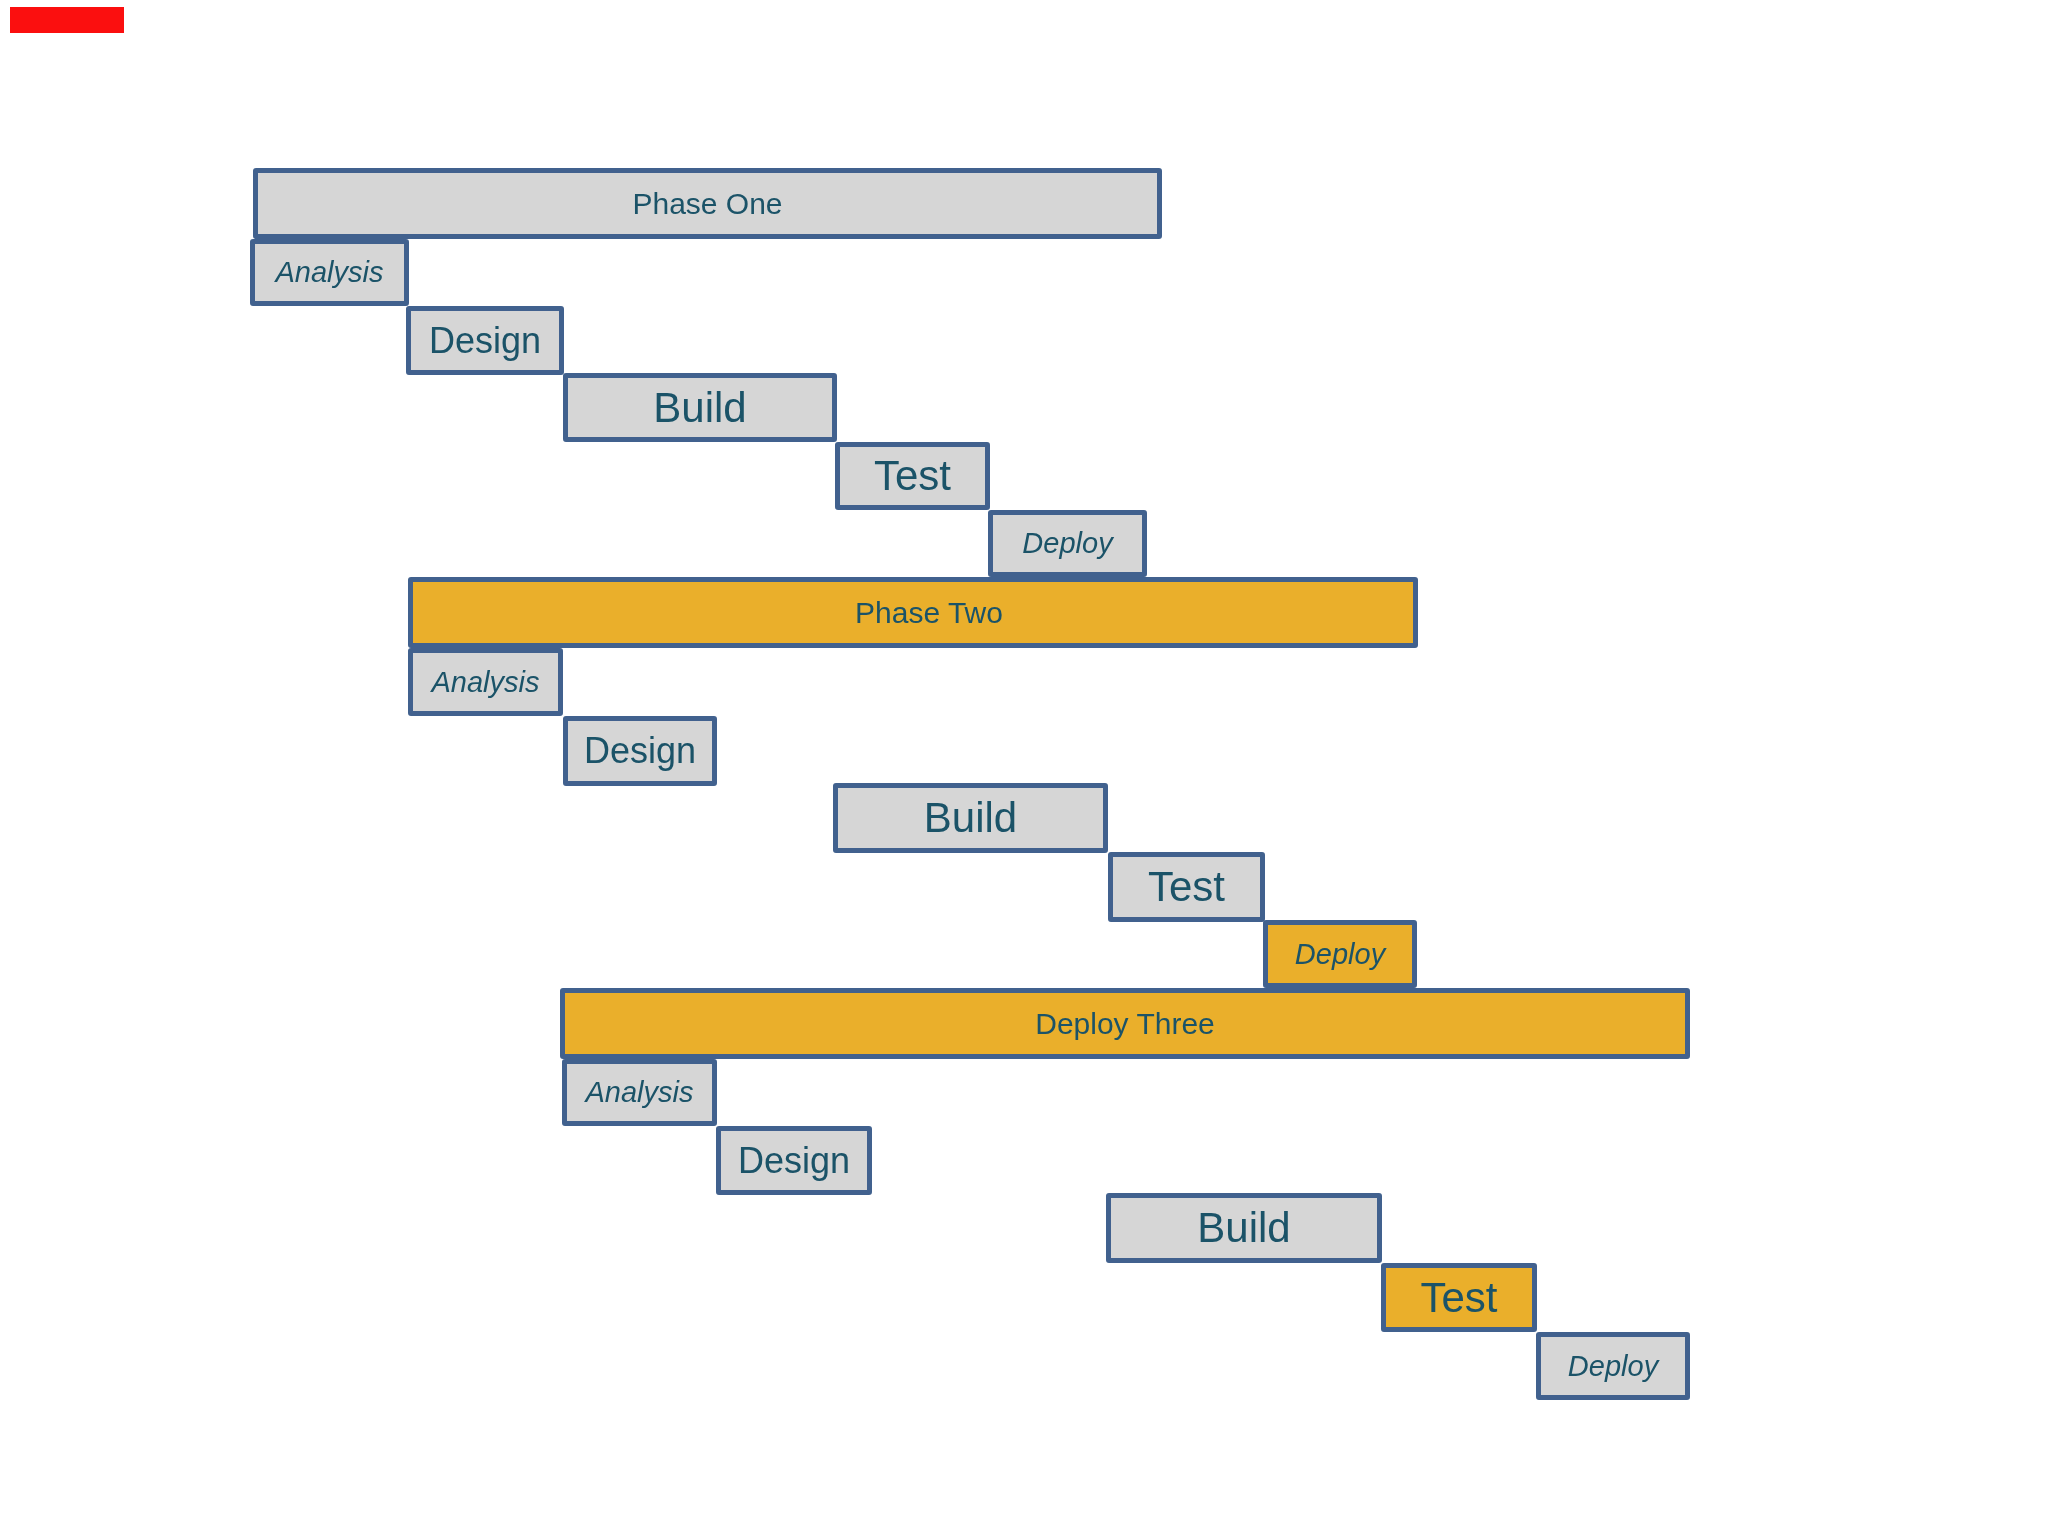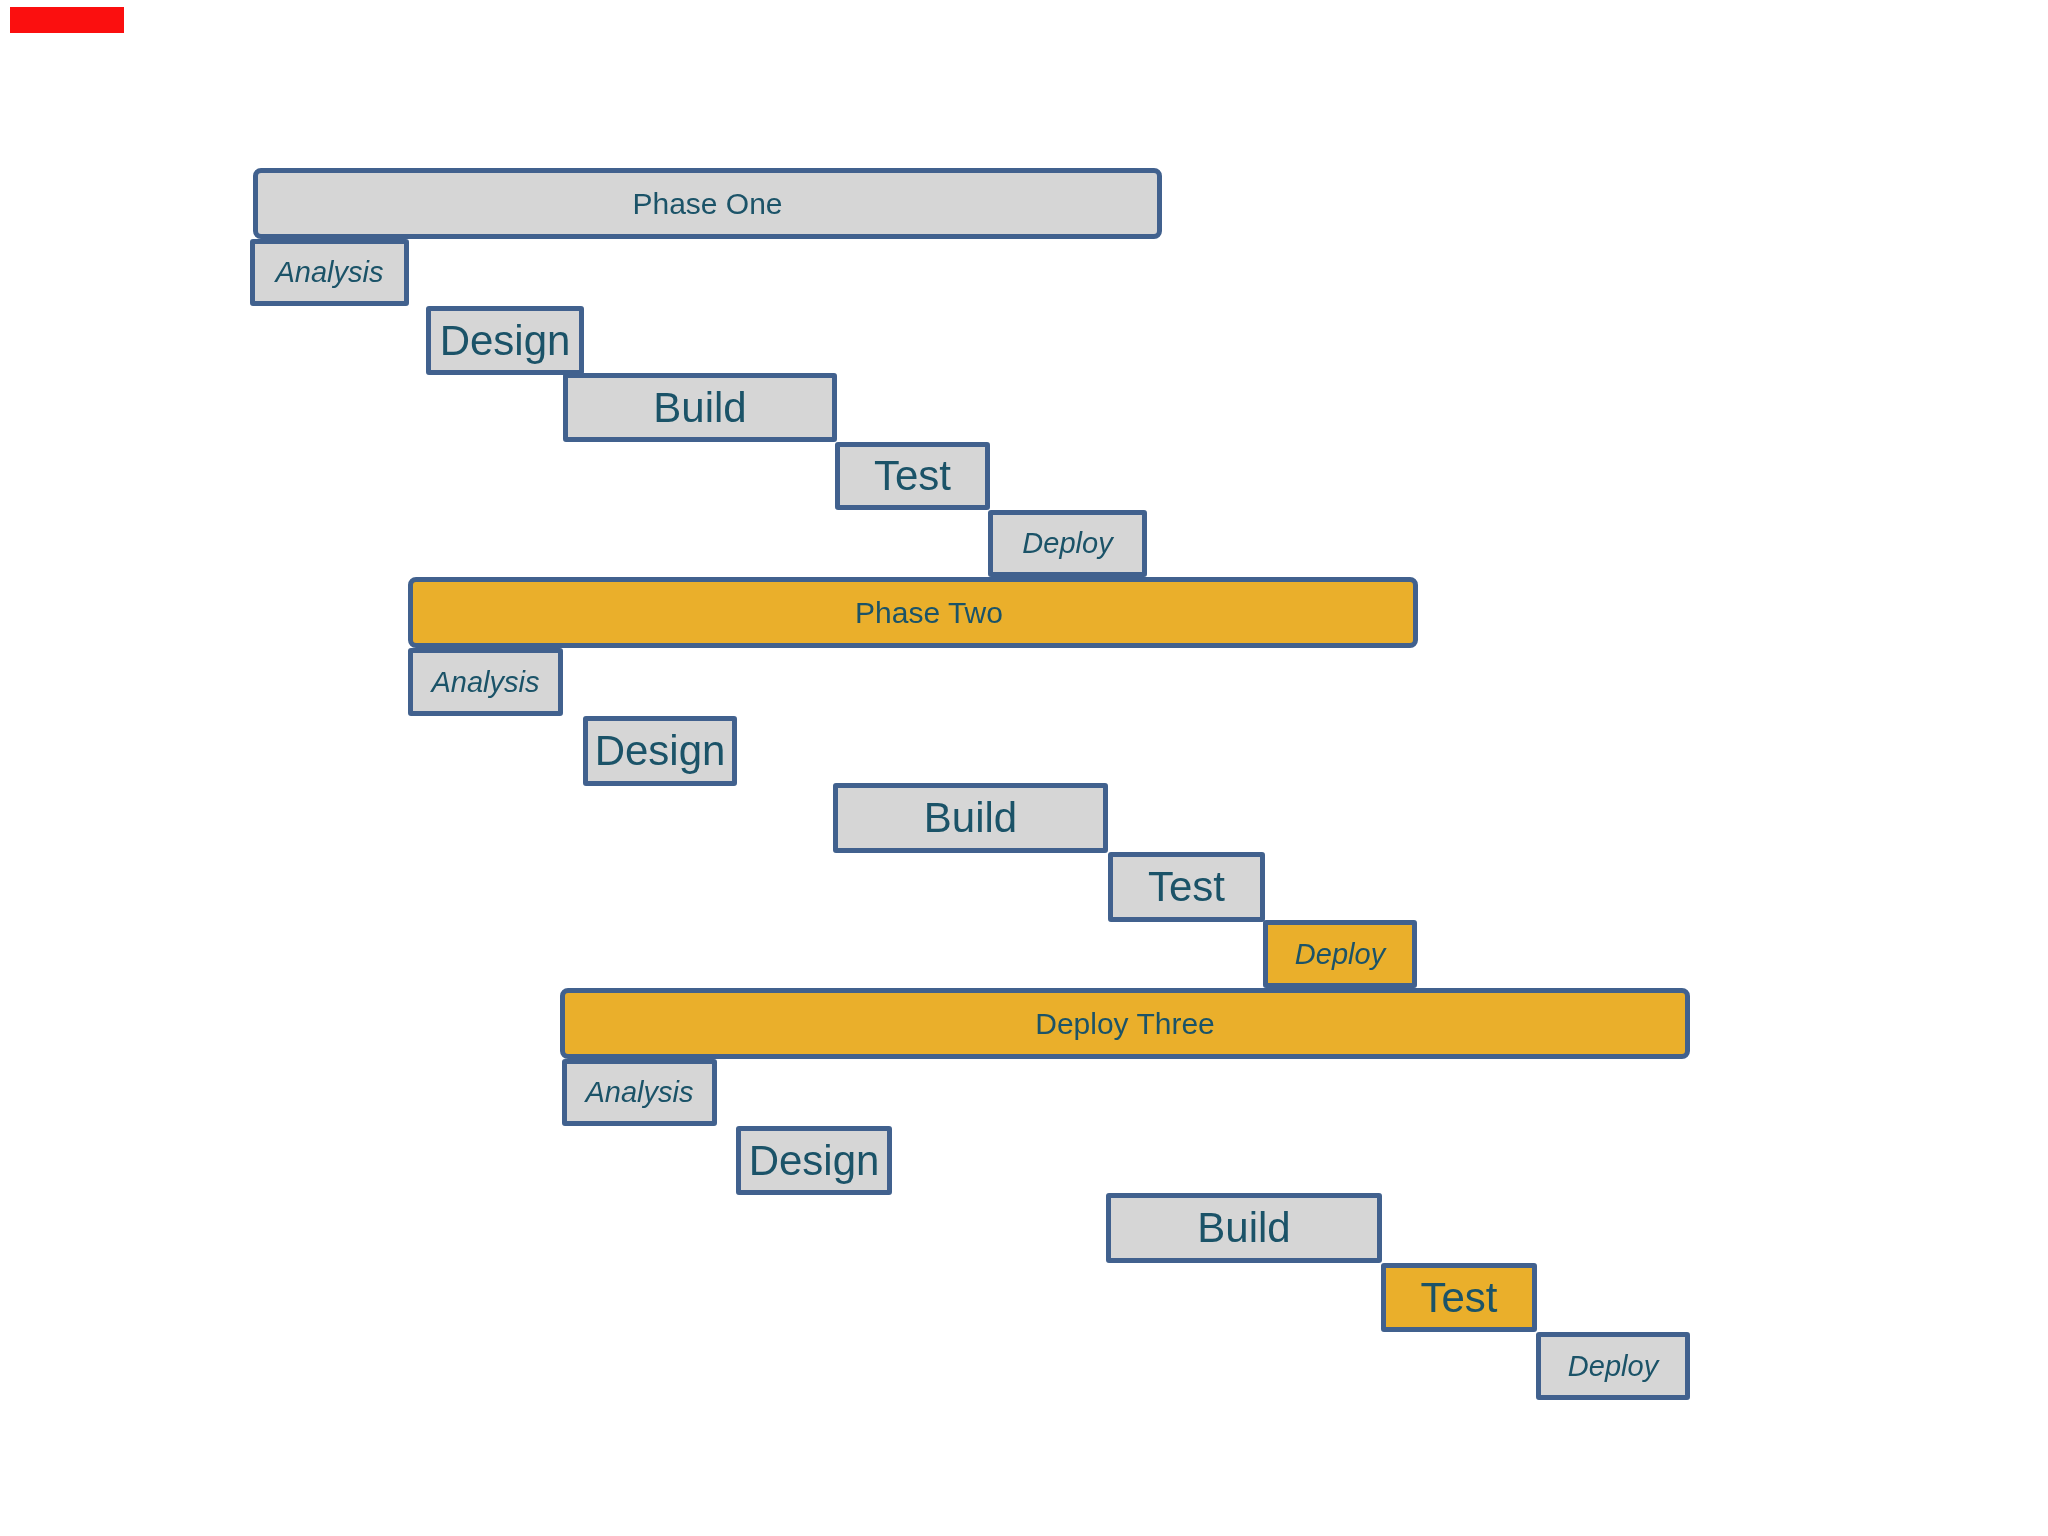--- a/index.html
+++ b/index.html
@@ -24,23 +24,23 @@
     display: flex;
     align-items: center;
     justify-content: center;
     color: var(--text-color, #1b5368);
     line-height: 1;
     white-space: nowrap;
   }
   .bar.orange {
     background: var(--orange-fill, #eaaf2b);
   }
-  .size-phase { font-size: 30px; border-radius: 8px; }
+  .size-phase { font-size: 30px; }
   .size-sm    { font-size: 29px; font-style: italic; }
-  .size-md    { font-size: 42px; margin-left: 20px; }
+  .size-md    { font-size: 36px; }
   .size-lg    { font-size: 42px; }
   #red-marker {
     position: absolute;
     background: var(--red-color, #fb0f0f);
   }
 </style>
 </head>
 <body>
 
 <div id="canvas" style="--border-color: #41618e; --gray-fill: #d6d6d6; --orange-fill: #eaaf2b; --text-color: #1b5368; --red-color: #fb0f0f; background: rgb(255, 255, 255);">

